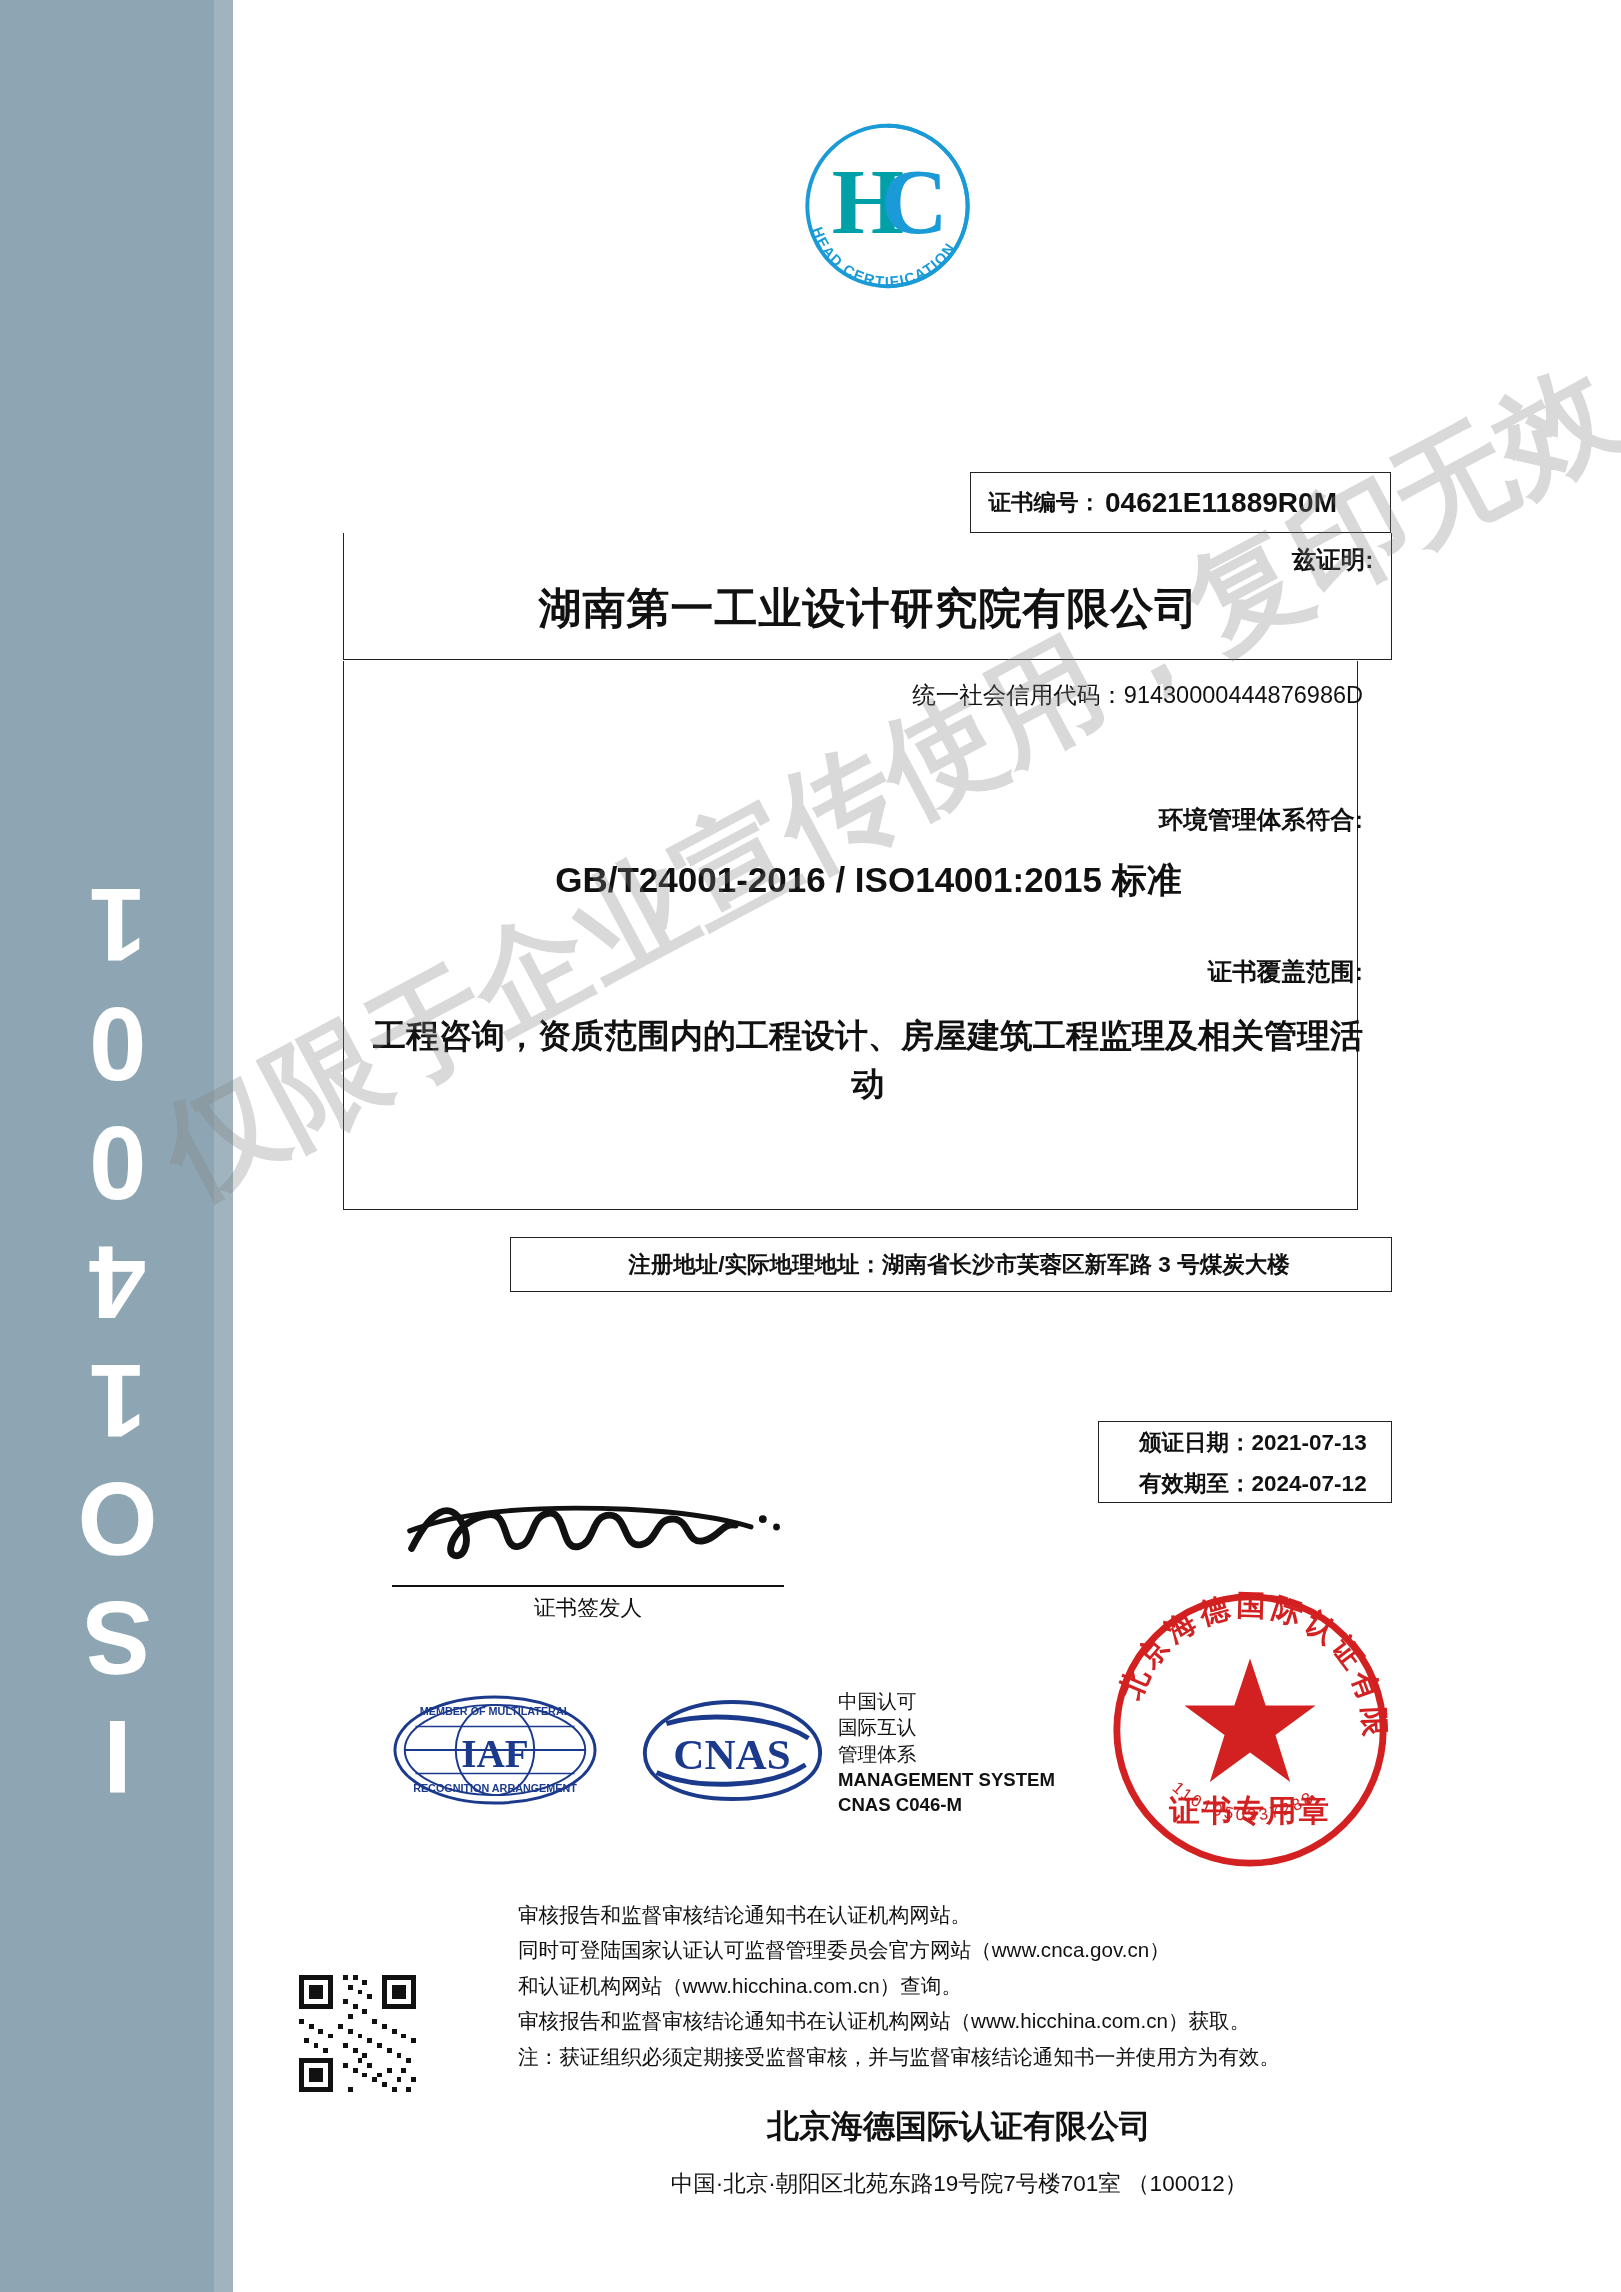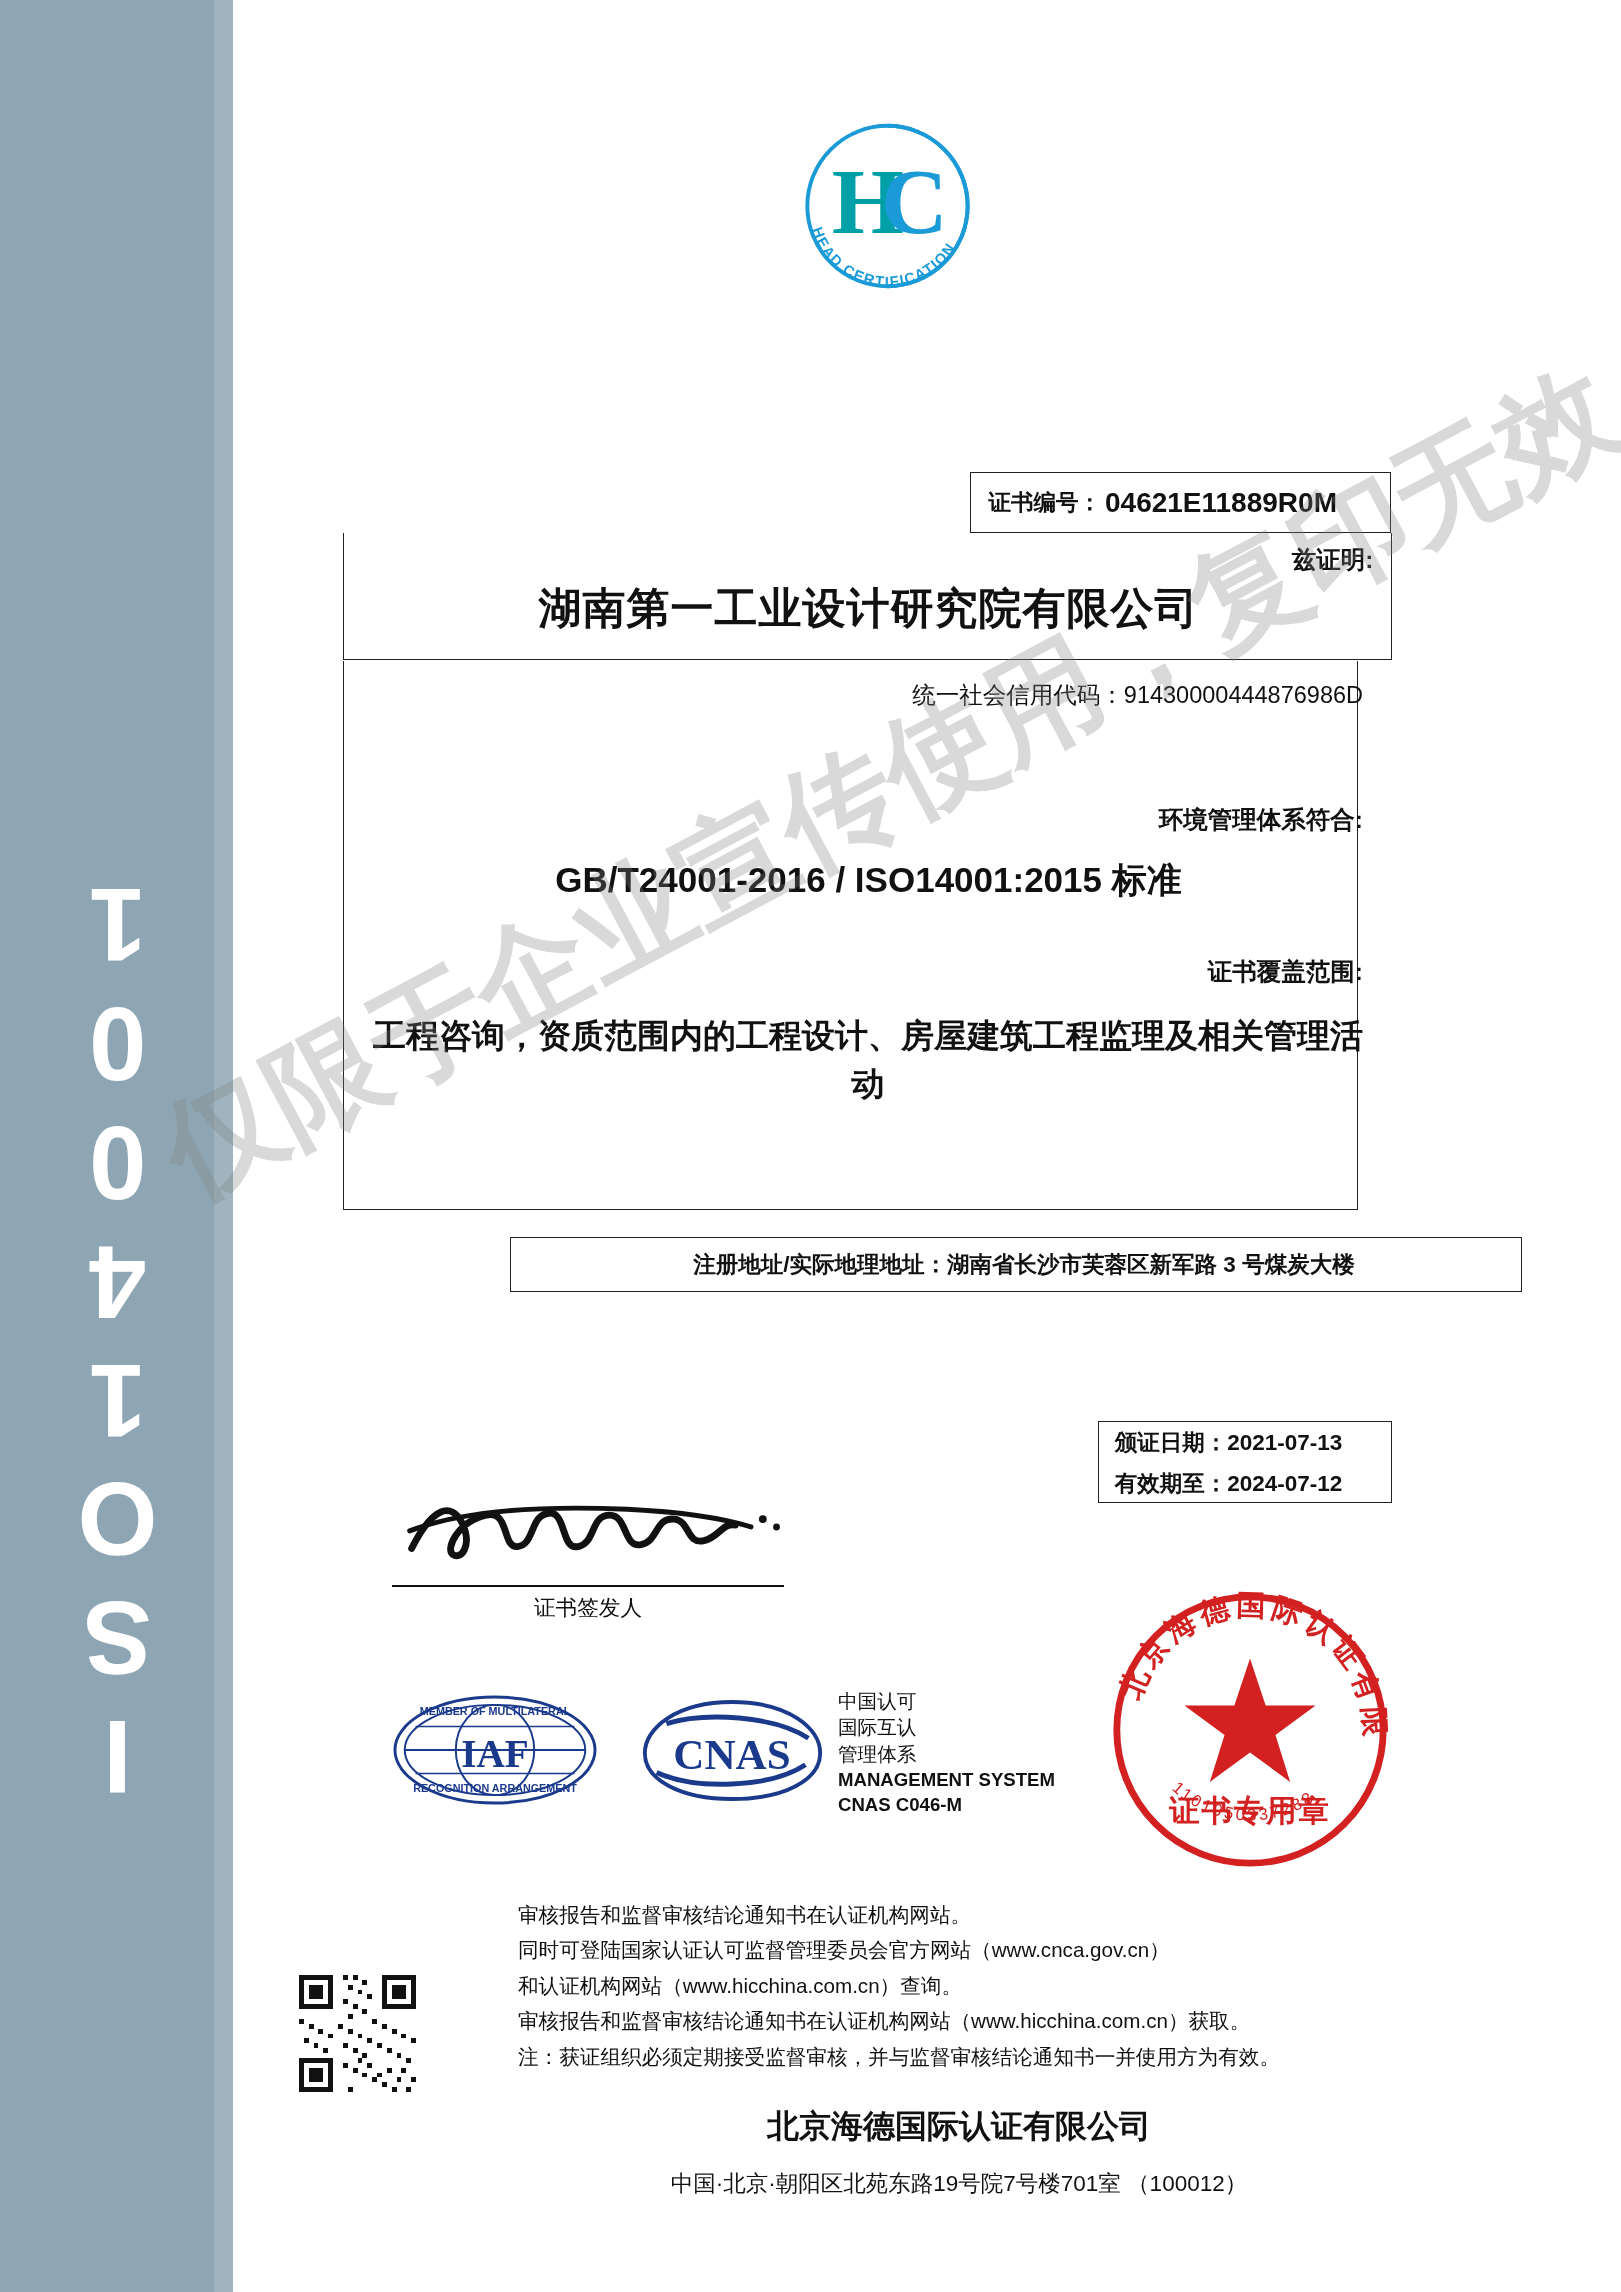--- a/index.html
+++ b/index.html
@@ -188,39 +188,40 @@
     text-align: center;
     font-size: 33px;
     font-weight: bold;
     line-height: 1.45;
     color: #111;
   }
 
   .address-box {
     left: 510px;
     top: 1237px;
-    width: 1012px;
+    width: 882px;
     height: 55px;
     display: flex;
     align-items: center;
     justify-content: center;
     padding-left: 16px;
   }
   .address-text {
     font-size: 22.5px;
     font-weight: bold;
     color: #111;
   }
 
   .date-box {
     left: 1098px;
     top: 1421px;
     width: 294px;
     height: 82px;
     padding: 0;
+    text-align: center;
   }
   .date-line {
     font-size: 22.5px;
     font-weight: bold;
     color: #111;
     padding-left: 15.7px;
     line-height: 41px;
   }
 
   

